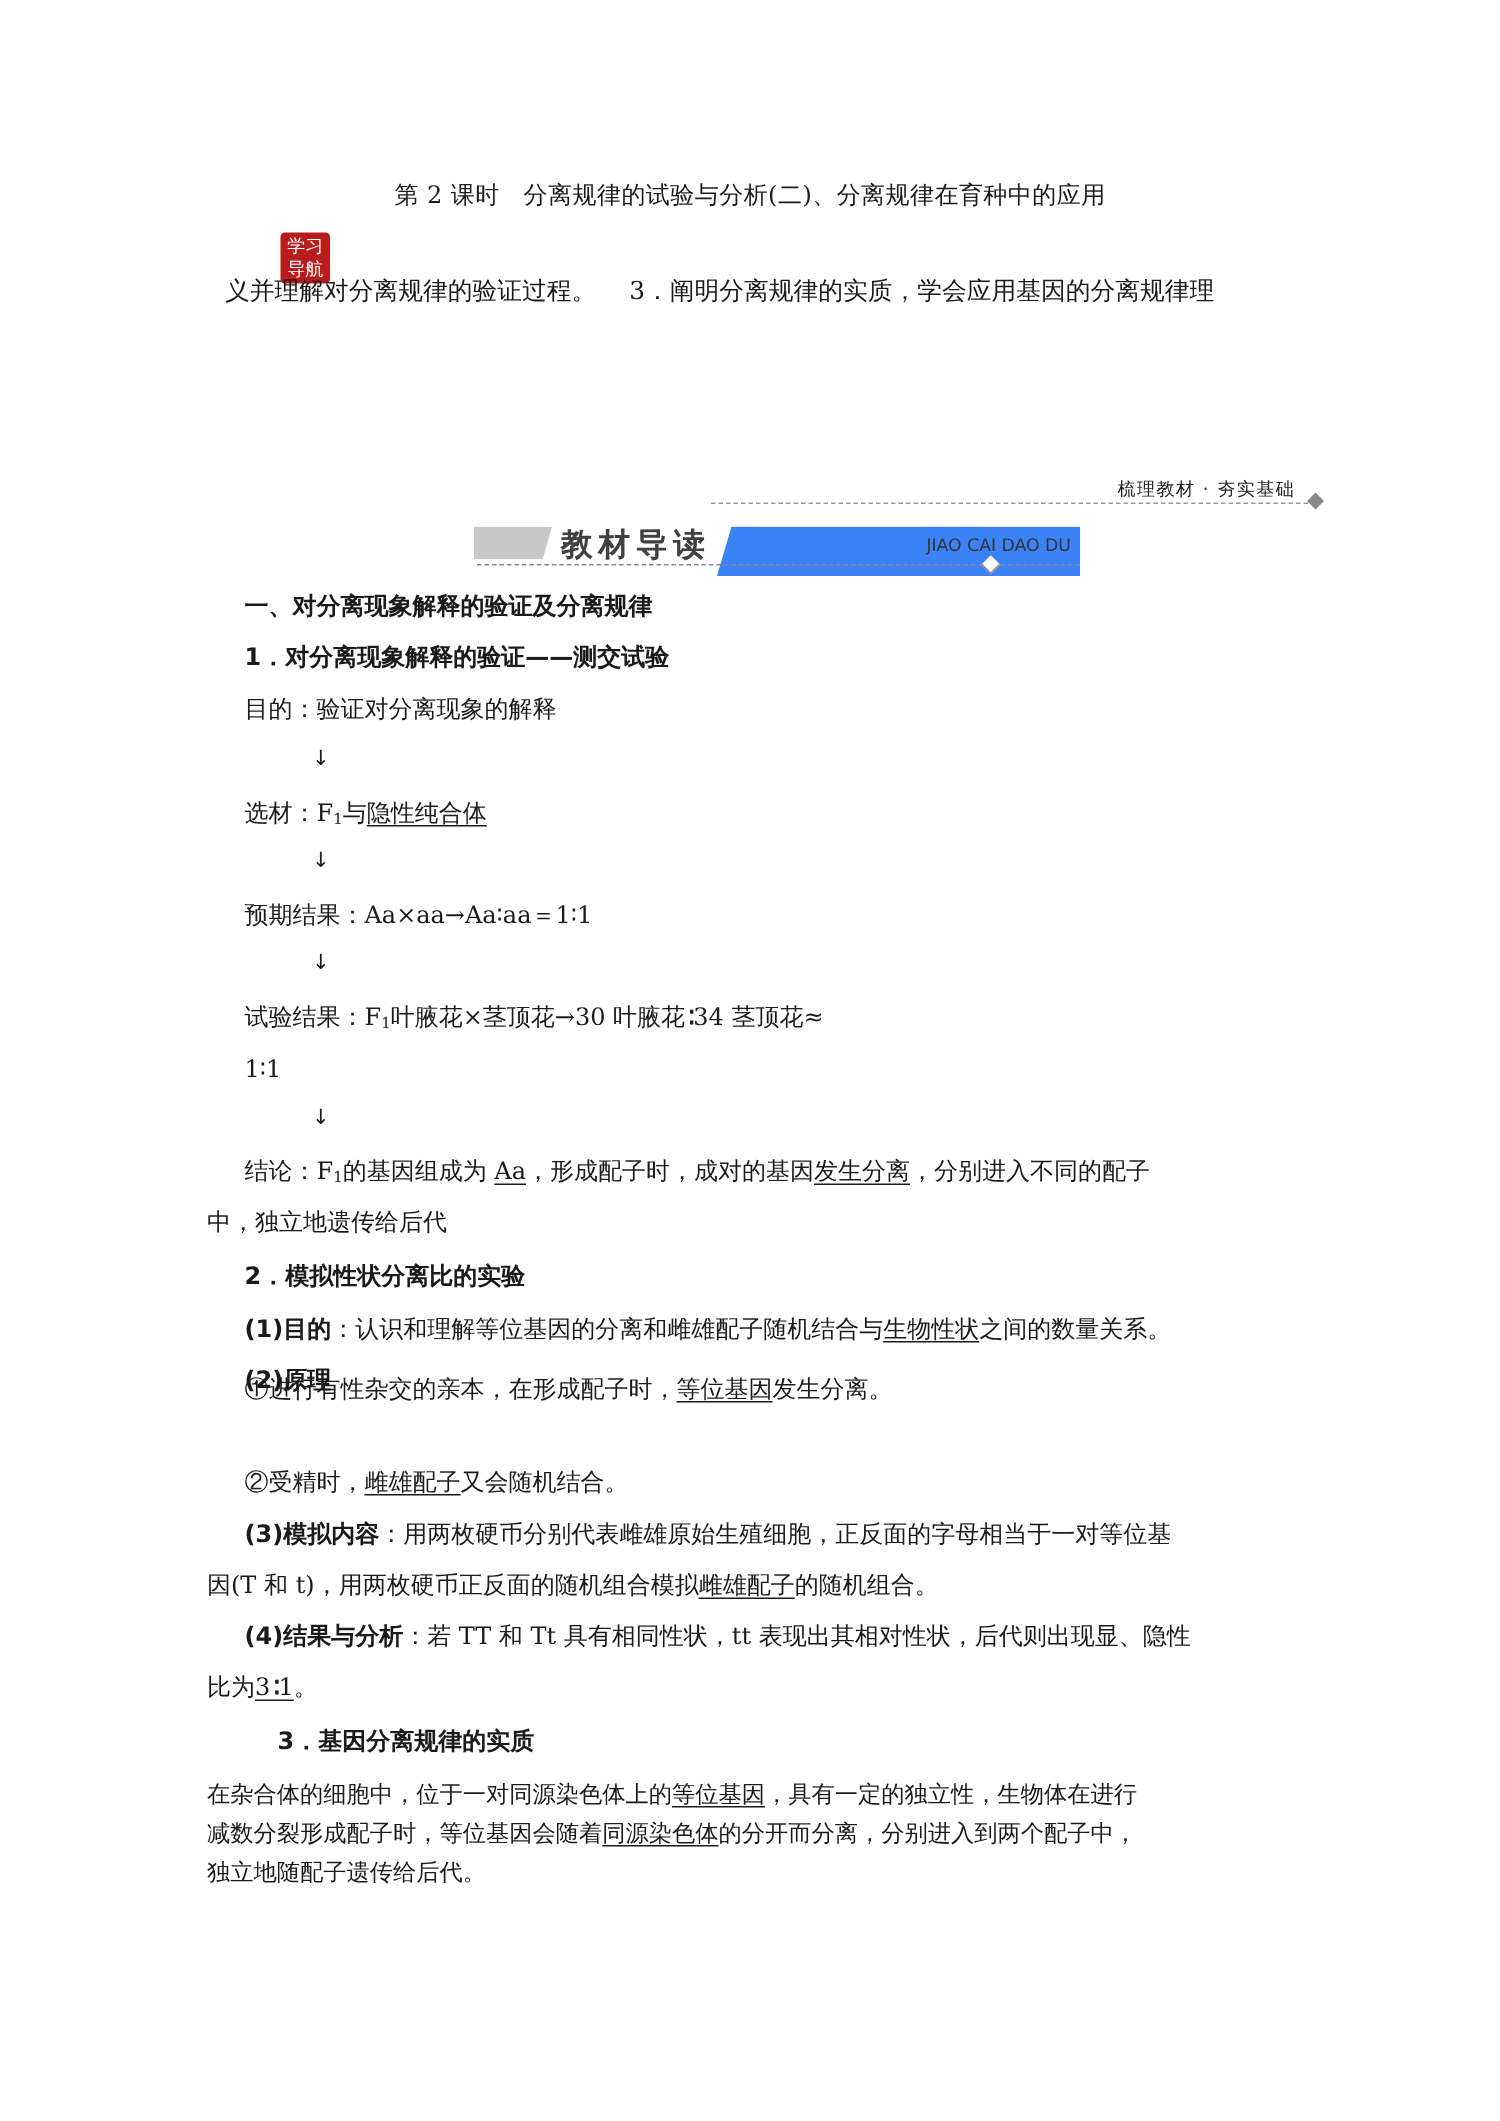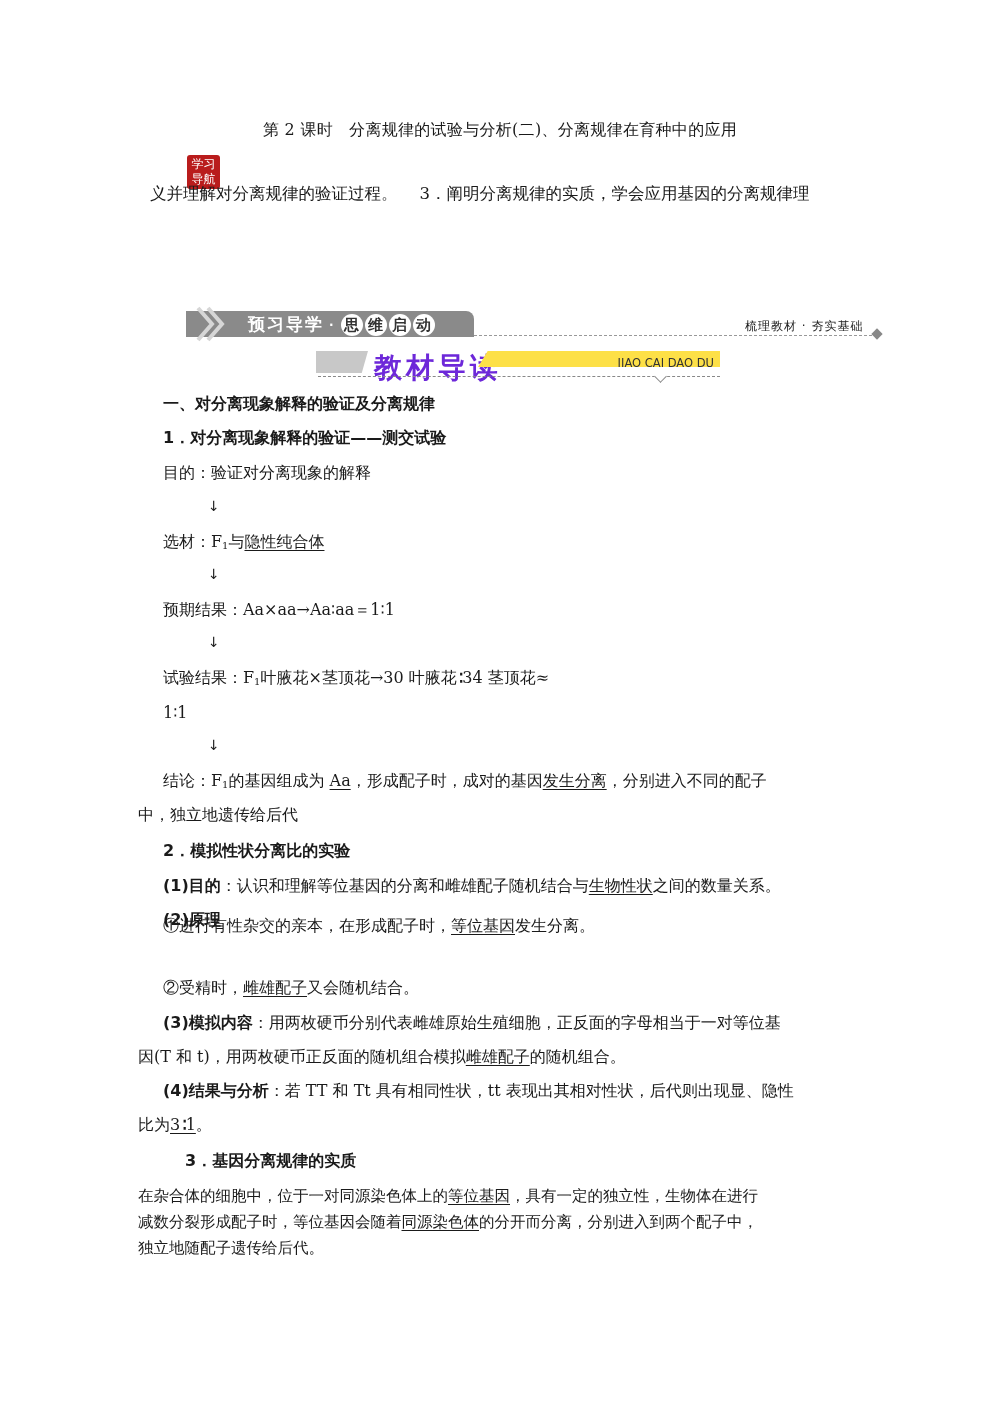--- a/index.html
+++ b/index.html
@@ -59,24 +59,24 @@
   }
 
   
   .banner2 { position: absolute; left: 316px; top: 349px; width: 404px; height: 28px; }
   .banner2 .left-block {
     position: absolute; left: 0; top: 2px; width: 52px; height: 22px; background: #c8c8c8;
     clip-path: polygon(0 0, 100% 0, 88% 100%, 0 100%);
   }
   .banner2 .heading {
     position: absolute; left: 58px; top: 0px; font-family: "DejaVu Sans", sans-serif;
-    font-size: 28px; font-weight: bold; color: #6d28d9; letter-spacing: 4px; text-align: center;
+    font-size: 21px; font-weight: bold; color: #404040; letter-spacing: 4px; text-align: center;
   }
   .banner2 .right-block {
-    position: absolute; left: 162px; top: 2px; width: 242px; height: 16px; background: #fde047;
+    position: absolute; left: 162px; top: 2px; width: 242px; height: 33px; background: #3b82f6;
     clip-path: polygon(4% 0, 100% 0, 100% 100%, 0 100%);
   }
   .banner2 .pinyin {
     position: absolute; right: 6px; top: 5px; font-family: "DejaVu Sans", sans-serif;
     font-size: 11.5px; color: #333;
   }
   .banner2 .dash {
     position: absolute; left: 2px; top: 27px; width: 402px; height: 0; border-top: 1.5px dashed #888;
   }
   .banner2 .vmark {
@@ -103,29 +103,20 @@
 
   <div class="nav-badge">
     <div>学习</div>
     <div>导航</div>
   </div>
 
   <div class="goals">
     <div style="white-space:nowrap;"><span>义并理解对分离规律的验证过程。</span><span class="gap"></span><span>3．阐明分离规律的实质，学会应用基因的分离规律理</span></div>
   </div>
 
-  <div class="banner1">
-    <svg class="chev" viewBox="0 0 34 36">
-      <polyline points="4,2 18,18 4,34" fill="none" stroke="#d6d6d6" stroke-width="4"></polyline>
-      <polyline points="14,2 28,18 14,34" fill="none" stroke="#d6d6d6" stroke-width="4"></polyline>
-    </svg>
-    <div class="text">
-      <span>预习导学</span><span class="dot">·</span><span class="circ">思</span><span class="circ">维</span><span class="circ">启</span><span class="circ">动</span>
-    </div>
-  </div>
   <div class="dotline1"></div>
   <div class="banner1-right">梳理教材 · 夯实基础</div>
   <div class="diamond"></div>
 
   <div class="banner2">
     <div class="left-block"></div>
     <div class="heading">教材导读</div>
     <div class="right-block">
       <span class="pinyin">JIAO CAI DAO DU</span>
     </div>

